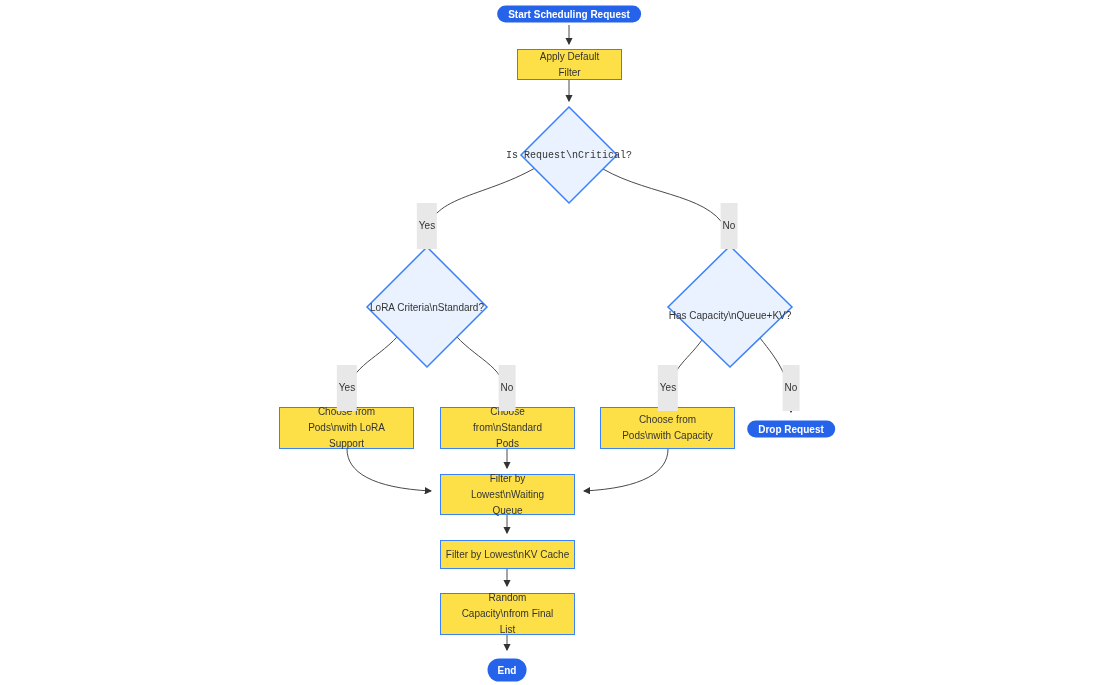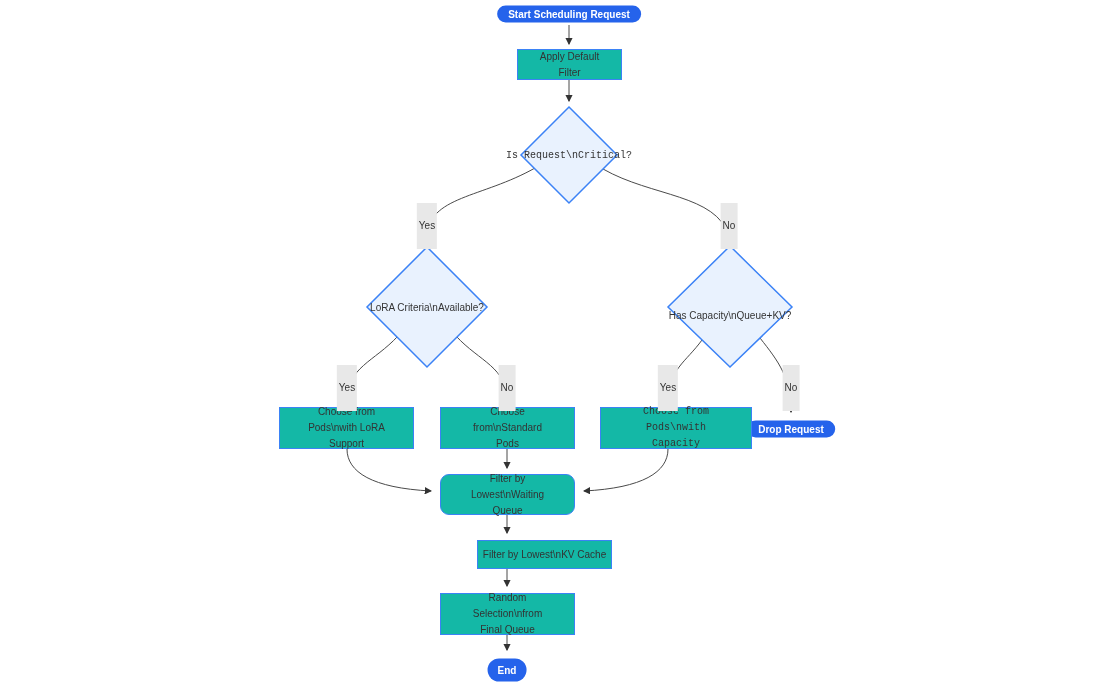--- a/index.html
+++ b/index.html
@@ -8,21 +8,21 @@
     width:1103px;height:685px;
     background:#ffffff;
     font-family:"Liberation Sans", sans-serif;
     overflow:hidden;
   }
   #edges{position:absolute;left:0;top:0;width:1103px;height:685px;}
   .edge{fill:none;stroke:#4a4a4a;stroke-width:1px;}
   .decision-shape{fill:#e9f2fe;stroke:#3b82f6;stroke-width:1.5px;}
   .node-rect{
     position:absolute;box-sizing:border-box;
-    background:#14b8a6;border:1.5px solid #3b82f6;
+    background:#fde047;border:1.5px solid #3b82f6;
     display:flex;align-items:center;justify-content:center;
     text-align:center;font-size:10px;color:#333333;line-height:1.6;
     padding:2px 20px;
   }
   .node-pill{
     position:absolute;transform:translate(-50%,-50%);
     background:#2563eb;color:#ffffff;font-weight:bold;font-size:10px;
     padding:3px 11px;border-radius:13px;white-space:nowrap;
     display:flex;align-items:center;justify-content:center;
   }
@@ -73,31 +73,31 @@
   <div class="node-pill" style="left:791px;top:429px;text-align:center;">Drop Request</div>
 
   <div class="node-pill" style="left:507px;top:670px;padding:6px 10px;">End</div>
 
   <div class="node-rect" style="left:517px;top:49px;width:105px;height:31px;">Apply Default Filter</div>
 
   <div class="node-rect" style="left:440px;top:407px;width:135px;height:42px;">Choose from\nStandard Pods</div>
 
   <div class="node-rect" style="left:279px;top:407px;width:135px;height:42px;">Choose from Pods\nwith LoRA Support</div>
 
-  <div class="node-rect" style="left:600px;top:407px;width:152px;height:42px;font-family:Liberation Mono, monospace;">Choose from Pods\nwith Capacity</div>
+  <div class="node-rect" style="left:600px;top:407px;width:135px;height:42px;">Choose from Pods\nwith Capacity</div>
 
-  <div class="node-rect" style="left:440px;top:474px;width:135px;height:41px;border-radius:9px;">Filter by Lowest\nWaiting Queue</div>
+  <div class="node-rect" style="left:440px;top:474px;width:135px;height:41px;">Filter by Lowest\nWaiting Queue</div>
 
-  <div class="node-rect" style="left:440px;top:540px;width:135px;height:29px;white-space:nowrap;margin-left:37px;">Filter by Lowest\nKV Cache</div>
+  <div class="node-rect" style="left:440px;top:540px;width:135px;height:29px;white-space:nowrap;">Filter by Lowest\nKV Cache</div>
 
-  <div class="node-rect" style="left:440px;top:593px;width:135px;height:42px;">Random Selection\nfrom Final Queue</div>
+  <div class="node-rect" style="left:440px;top:593px;width:135px;height:42px;">Random Capacity\nfrom Final List</div>
 
   <div class="diamond-label" style="left:569px;top:155px;font-family:Liberation Mono, monospace;">Is Request\nCritical?</div>
 
-  <div class="diamond-label" style="left:427px;top:307px;">LoRA Criteria\nAvailable?</div>
+  <div class="diamond-label" style="left:427px;top:307px;">LoRA Criteria\nStandard?</div>
 
   <div class="diamond-label" style="left:730px;top:307px;margin-top:8px;">Has Capacity\nQueue+KV?</div>
 
   <div class="edge-label" style="left:427px;top:226px;">Yes</div>
 
   <div class="edge-label" style="left:729px;top:226px;">No</div>
 
   <div class="edge-label" style="left:347px;top:388px;">Yes</div>
 
   <div class="edge-label" style="left:507px;top:388px;">No</div>

